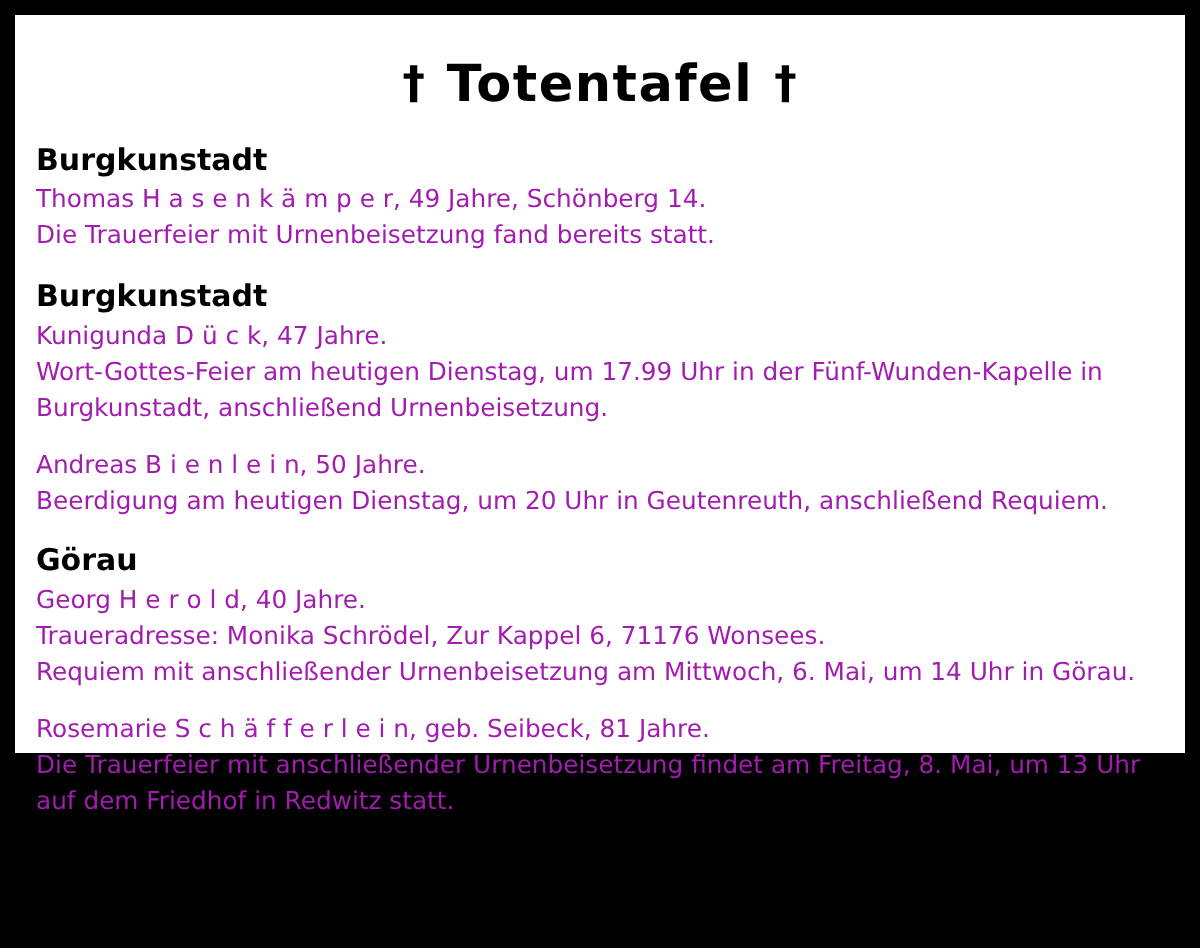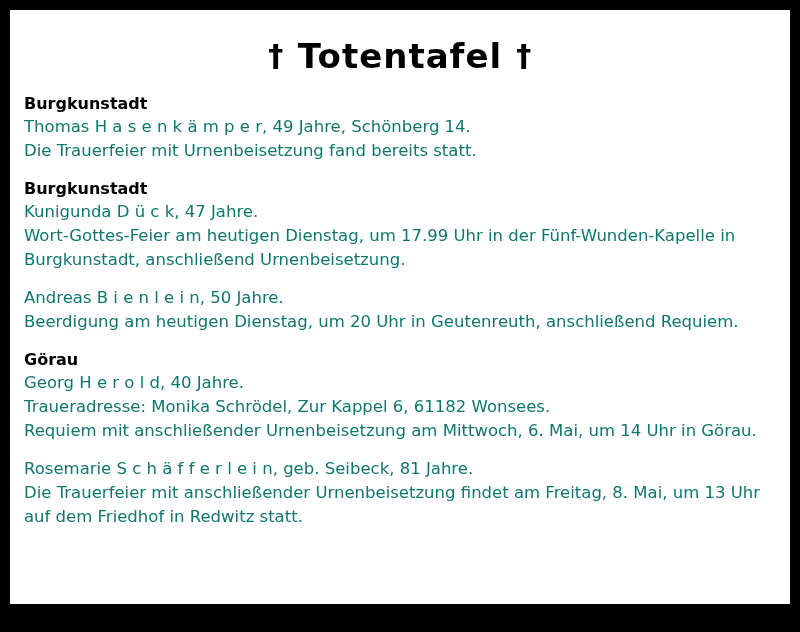--- a/index.html
+++ b/index.html
@@ -11,21 +11,21 @@
     height: 632px;
     background: #000000;
     font-family: "DejaVu Sans", sans-serif;
     overflow: hidden;
   }
   .page {
     position: absolute;
     left: 10px;
     top: 10px;
     width: 780px;
-    height: 594px;
+    height: 492px;
     background: #ffffff;
     box-sizing: border-box;
     padding: 26px 14px 0 14px;
   }
   .title {
     text-align: center;
     font-size: 34px;
     font-weight: bold;
     letter-spacing: 0.5px;
     color: #000;
@@ -37,28 +37,28 @@
     vertical-align: 2px;
   }
   .title .tword {
     letter-spacing: 1px;
     margin: 0 14px;
   }
   .entry {
     margin-bottom: 14px;
   }
   .place {
-    font-size: 16px;
+    font-size: 20px;
     font-weight: bold;
     color: #000;
     line-height: 1.45;
   }
   .line {
     font-size: 16.5px;
-    color: #0f766e;
+    color: #a21caf;
     line-height: 1.45;
     white-space: normal;
   }
 </style>
 </head>
 <body>
 
 <div class="page">
 
   <div class="title">
@@ -80,21 +80,21 @@
     </div>
 
     <div class="entry">
       <div class="line">Andreas  B i e n l e i n, 50 Jahre.</div>
       <div class="line">Beerdigung am heutigen Dienstag, um 20 Uhr in Geutenreuth, anschließend Requiem.</div>
     </div>
 
     <div class="entry">
       <div class="place">Görau</div>
       <div class="line">Georg  H e r o l d, 40 Jahre.</div>
-      <div class="line">Traueradresse: Monika Schrödel, Zur Kappel 6, 61182 Wonsees.</div>
+      <div class="line">Traueradresse: Monika Schrödel, Zur Kappel 6, 71176 Wonsees.</div>
       <div class="line">Requiem mit anschließender Urnenbeisetzung am Mittwoch, 6. Mai, um 14 Uhr in Görau.</div>
     </div>
 
     <div class="entry">
       <div class="line">Rosemarie  S c h ä f f e r l e i n, geb. Seibeck, 81 Jahre.</div>
       <div class="line">Die Trauerfeier mit anschließender Urnenbeisetzung findet am Freitag, 8. Mai, um 13 Uhr auf dem Friedhof in Redwitz statt.</div>
     </div>
 
   </div>
 </div>

